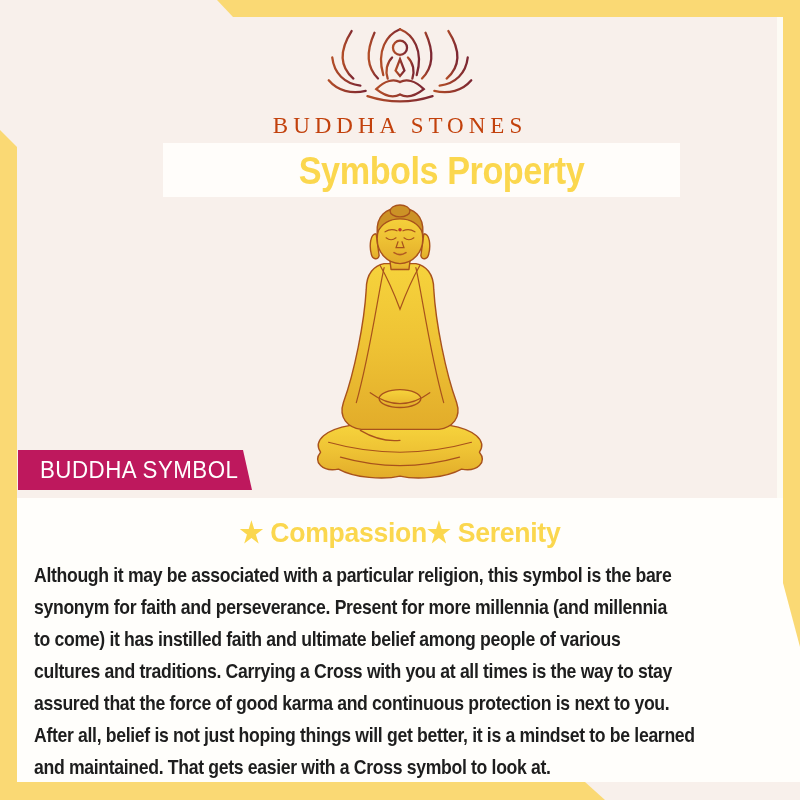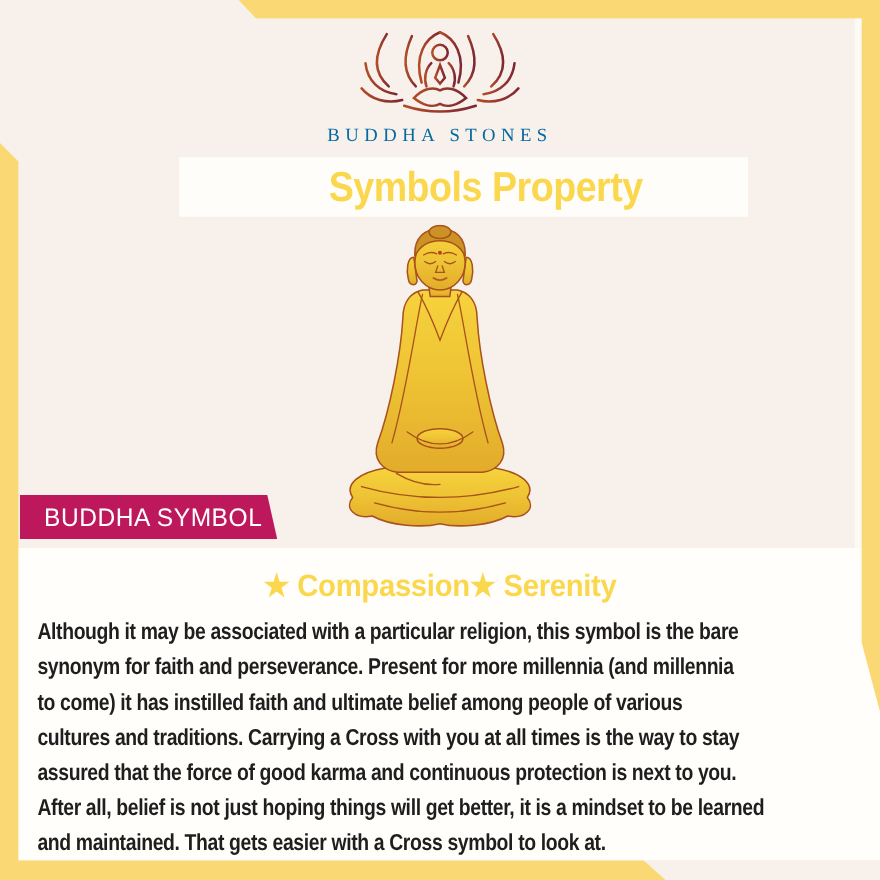--- a/index.html
+++ b/index.html
@@ -36,21 +36,21 @@
   .gapline {
     position: absolute; left: 777px; top: 17px; width: 6px; height: 481px;
     background: #fdfbf4;
   }
 
   
   .logo { position: absolute; left: 322px; top: 24px; width: 156px; height: 88px; }
   .brand-name {
     position: absolute; left: 0; top: 113px; width: 800px;
     text-align: center; font-family: "Liberation Serif", serif;
-    font-size: 17px; letter-spacing: 5px; color: #0369a1;
+    font-size: 23px; letter-spacing: 5px; color: #c2410c;
   }
 
   
   .title-box {
     position: absolute; left: 163px; top: 143px; width: 477px; height: 54px;
     background: #fffdfa;
     padding-left: 40px;
   }
   .title {
     margin: 0; width: 100%; height: 54px; line-height: 56px;

